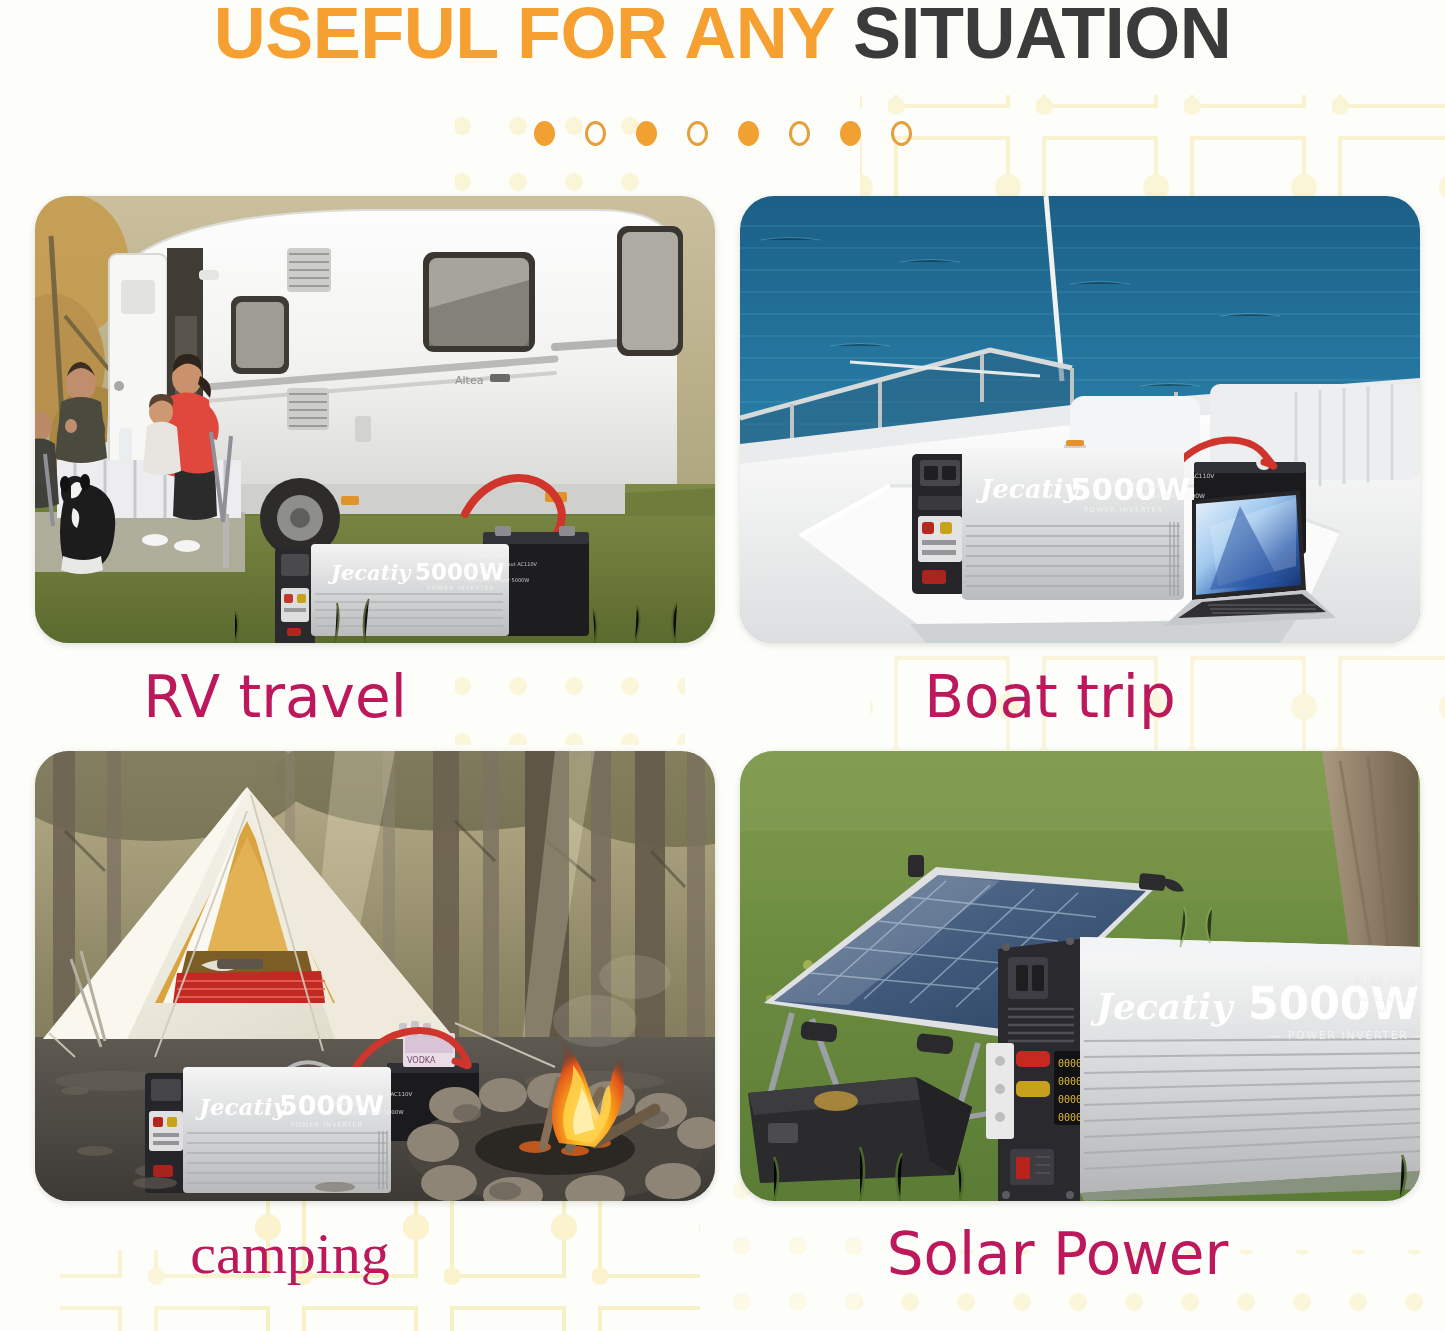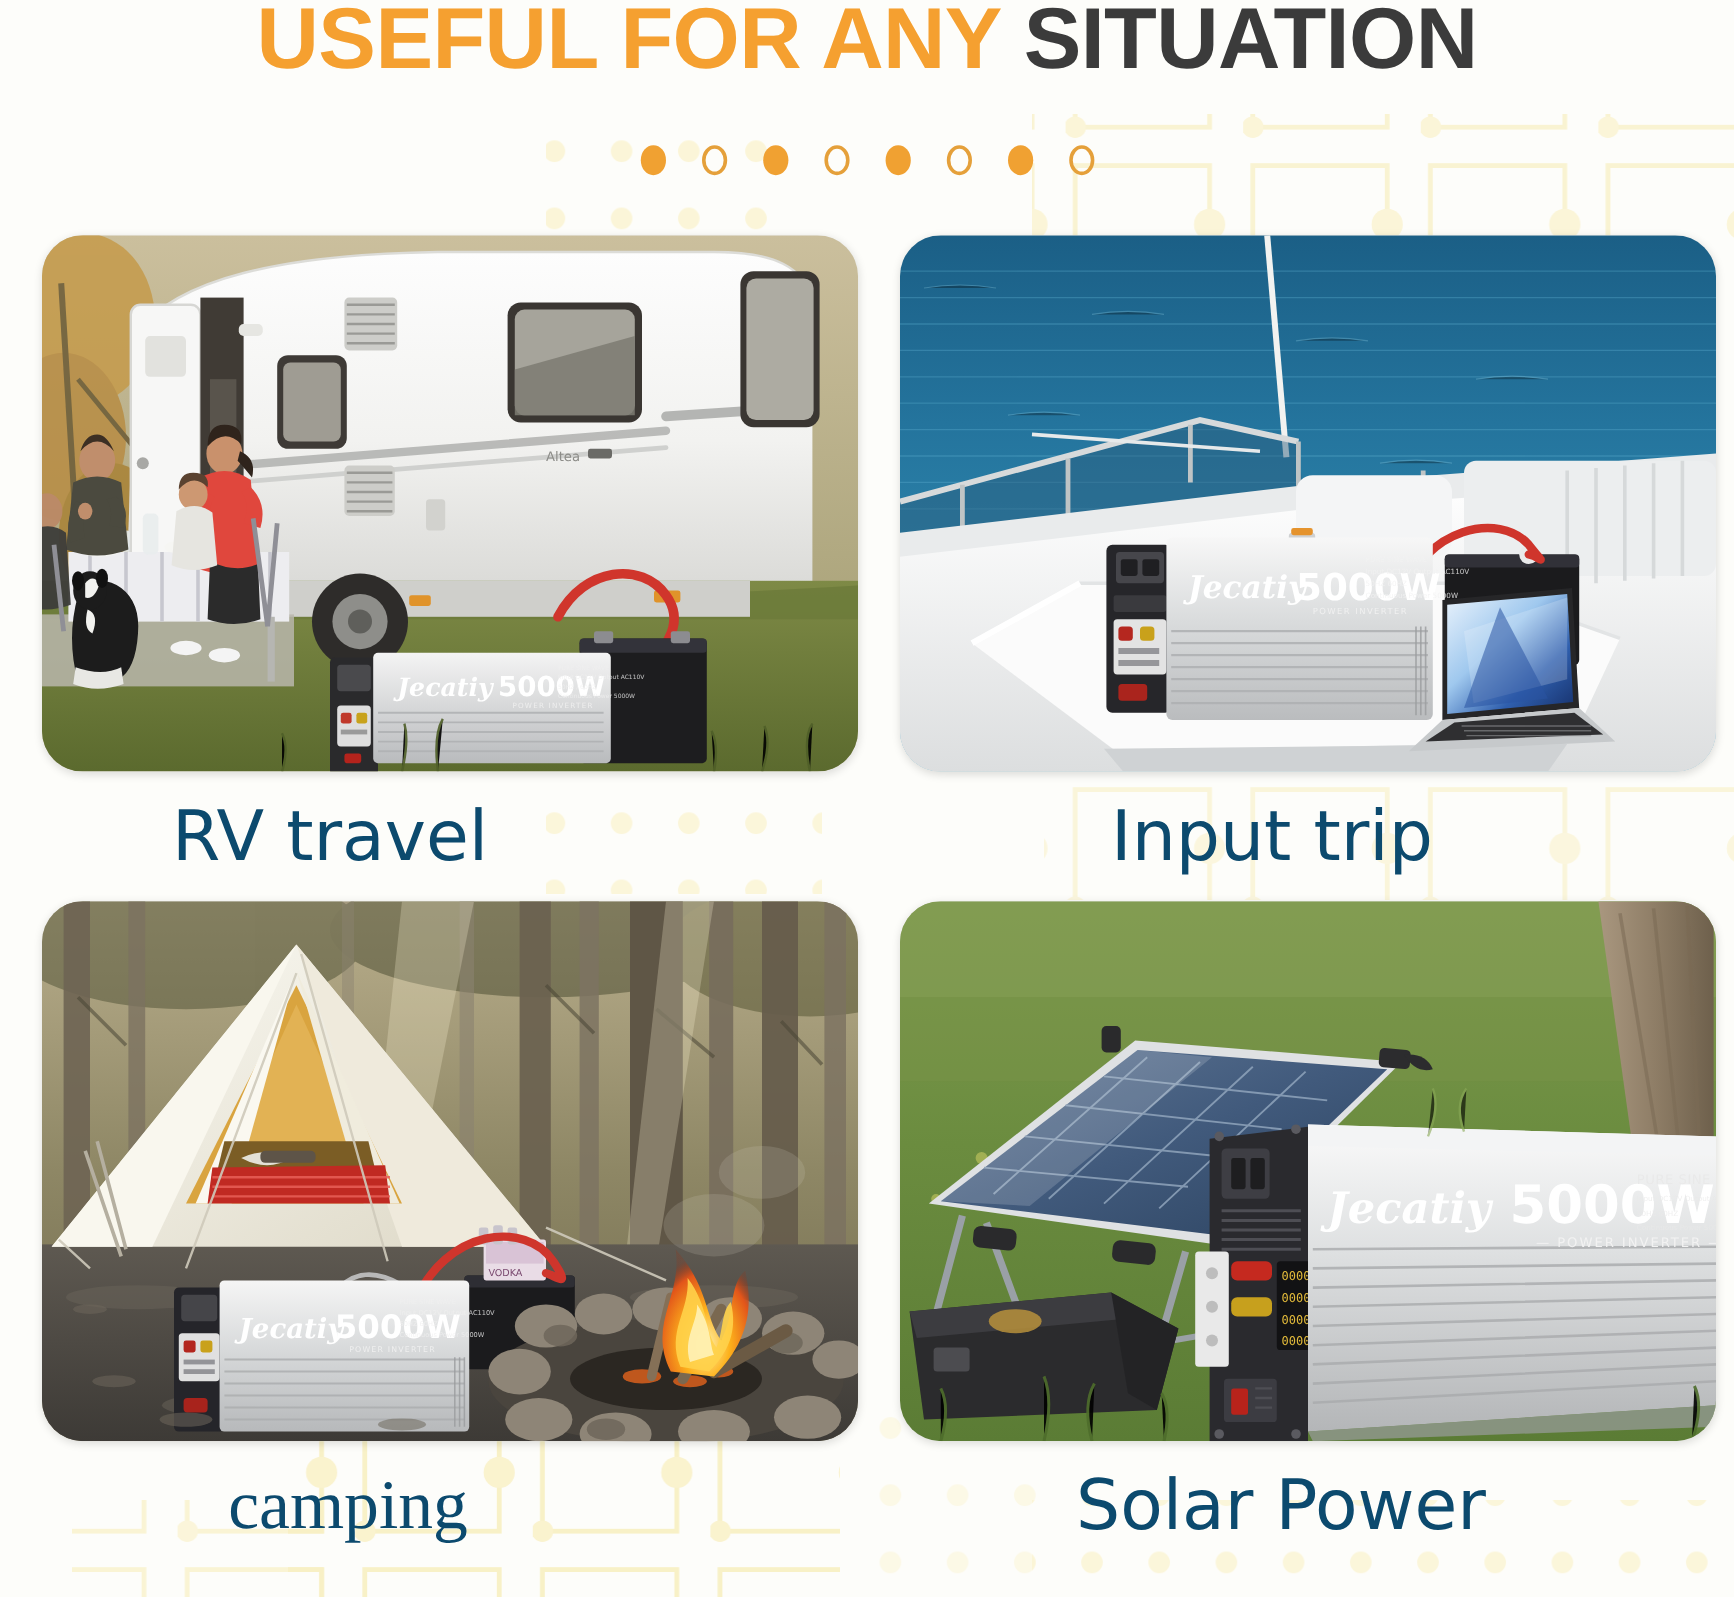--- a/index.html
+++ b/index.html
@@ -28,29 +28,29 @@
     display:flex; justify-content:center; align-items:center; gap:30px; z-index:3;
   }
   .dot{ width:21px; height:25px; border-radius:50%; }
   .dot.fill{ background:#f0a132; }
   .dot.ring{ border:3px solid #e5a03a; background:transparent; }
 
   
   #grid{
     position:absolute; left:35px; top:196px; width:1385px; height:1110px; z-index:2;
     display:grid; grid-template-columns:680px 680px; grid-template-rows:447px 108px 450px 105px;
-    column-gap:35px;
+    column-gap:25px;
   }
   .photo{
     border-radius:34px; overflow:hidden; position:relative;
     box-shadow:0 2px 7px rgba(0,0,0,.13);
     background:#e9e9e4;
   }
   .cap{
-    display:flex; align-items:center; font-size:58px; color:#0c4a6e;
+    display:flex; align-items:center; font-size:58px; color:#be185d;
     font-family:"DejaVu Sans", sans-serif; font-weight:normal;
   }
   .cap.c1{ justify-content:center; padding-right:200px; }
   .cap.c2{ justify-content:center; padding-right:60px;  }
   .cap.c3{ justify-content:center; padding-right:170px;font-family:Liberation Serif, serif; }
   .cap.c4{ justify-content:center; padding-right:45px;text-align:center;  }
 
   .scene{ position:absolute; inset:0; }
   .scene svg{ display:block; width:100%; height:100%; }
 </style>
@@ -398,21 +398,21 @@
         </g>
       </g>
     </svg>
    </div>
   </div>
 
   <div class="cap c1">
     <span>RV travel</span>
   </div>
   <div class="cap c2">
-    <span>Input trip</span>
+    <span>Boat trip</span>
   </div>
 
   <div class="photo">
    <div class="scene">
     <svg viewBox="0 0 680 450" preserveAspectRatio="none">
       <defs>
         <linearGradient id="forest" x1="0" y1="0" x2="0" y2="1">
           <stop offset="0" stop-color="#b9ae8c"></stop>
               <stop offset=".5" stop-color="#8e8765"></stop>
           <stop offset="1" stop-color="#6d674b"></stop>

